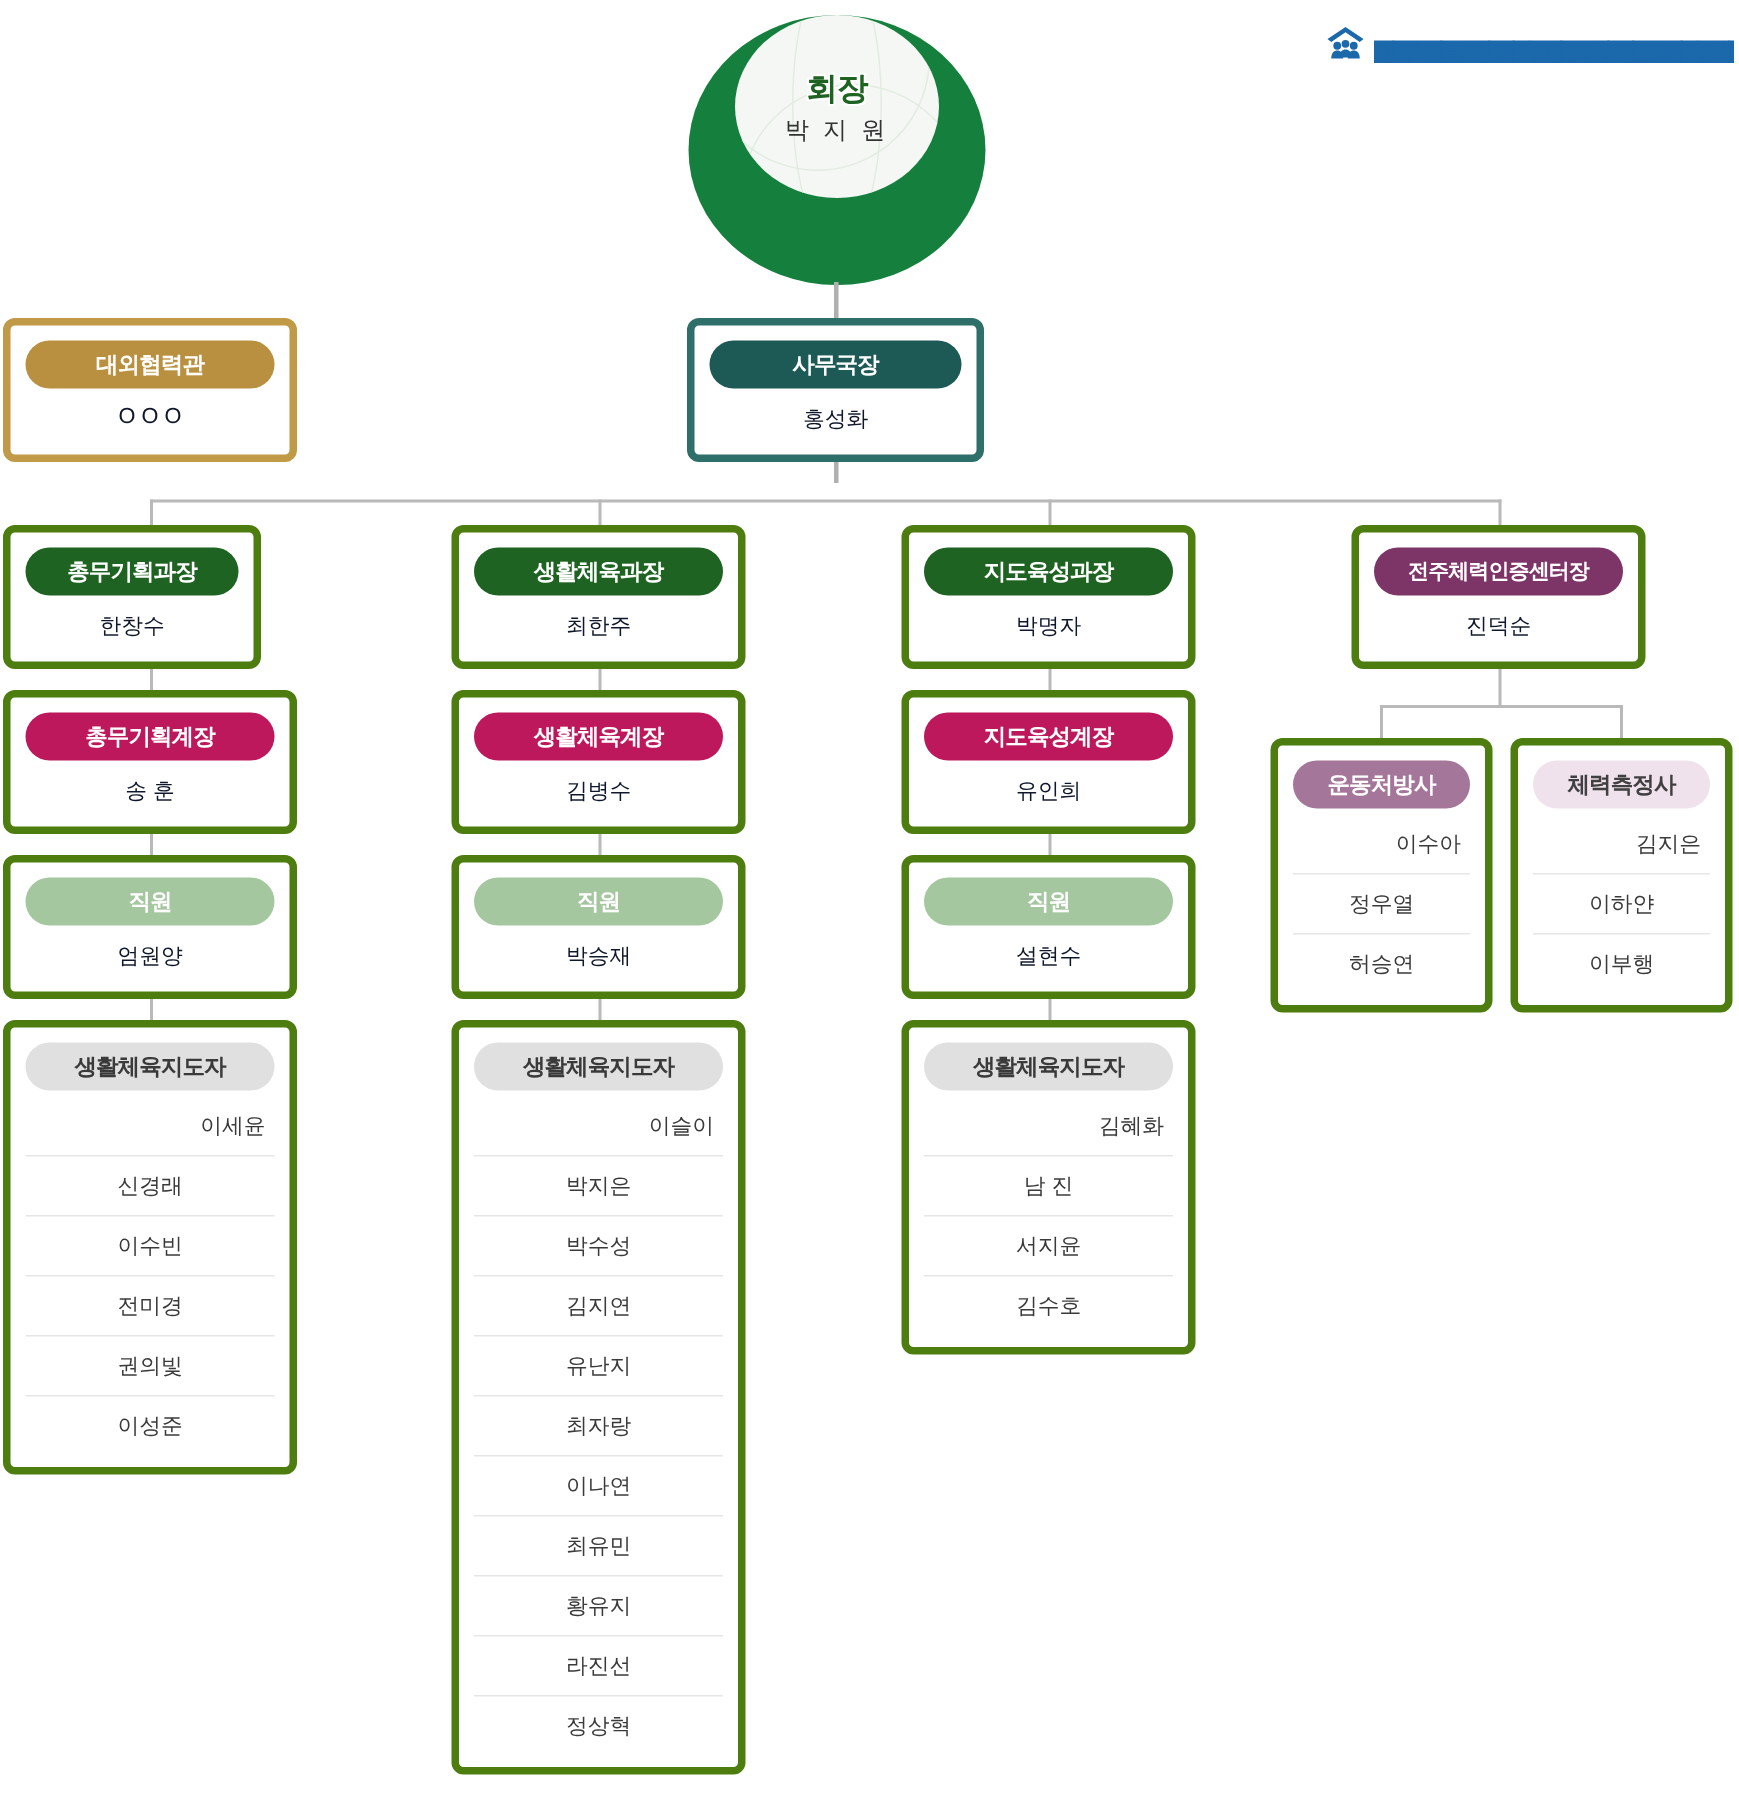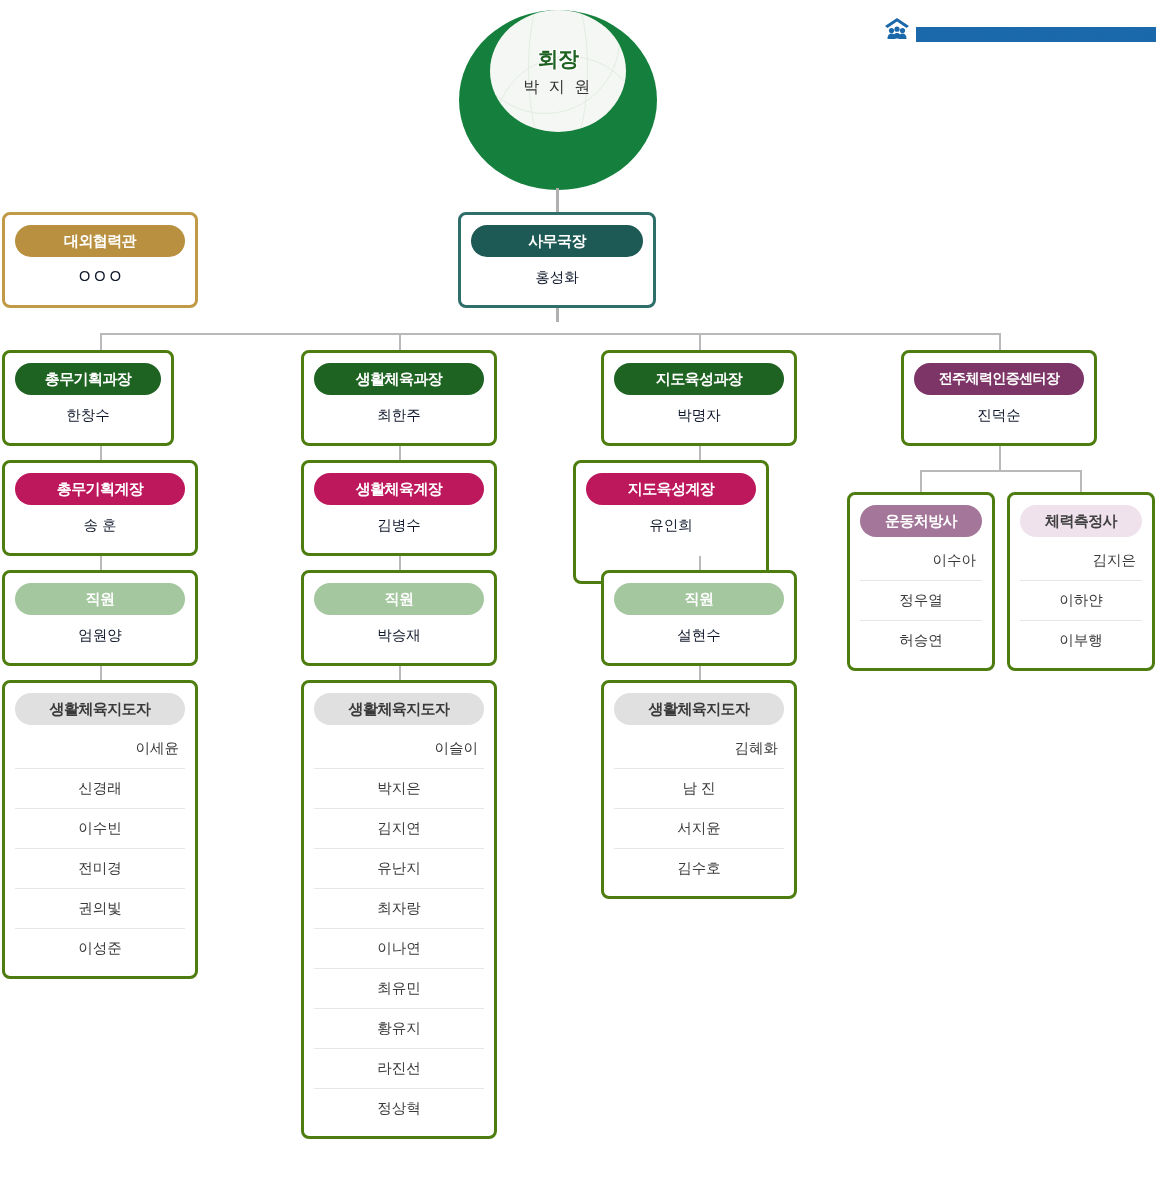--- a/index.html
+++ b/index.html
@@ -101,21 +101,21 @@
     line-height: 15px;
     height: 15px;
     overflow: hidden;
     margin-top: 10px;
   }
 
   
   .card {
     position: absolute;
     background: #ffffff;
-    border: 3px solid #4d7c0f;
+    border: 5px solid #4d7c0f;
     border-radius: 8px;
     padding: 10px 10px 12px 10px;
   }
   .pill {
     border-radius: 18px;
     height: 32px;
     display: flex;
     align-items: center;
     justify-content: center;
     font-size: 15px;
@@ -249,38 +249,39 @@
     <div class="pill green-light">직원</div>
     <div class="holder">박승재</div>
   </div>
   <div class="line v" style="left:399px; top:666px; height:24px;"></div>
 
   <div class="card" style="left:301px; top:680px; width:196px;">
     <div class="pill grey">생활체육지도자</div>
     <div class="staff-list">
         <div class="staff-row">이슬이</div>
         <div class="staff-row">박지은</div>
+        <div class="staff-row">박수성</div>
         <div class="staff-row">김지연</div>
         <div class="staff-row">유난지</div>
         <div class="staff-row">최자랑</div>
         <div class="staff-row">이나연</div>
         <div class="staff-row">최유민</div>
         <div class="staff-row">황유지</div>
         <div class="staff-row">라진선</div>
         <div class="staff-row">정상혁</div>
       </div>
   </div>
 
   <div class="card" style="left:601px; top:350px; width:196px; height:96px;">
     <div class="pill green-dark">지도육성과장</div>
     <div class="holder">박명자</div>
   </div>
   <div class="line v" style="left:699px; top:446px; height:24px;"></div>
 
-  <div class="card" style="left:573px; top:460px; width:196px; height:124px;">
+  <div class="card" style="left:601px; top:460px; width:196px; height:96px;">
     <div class="pill green-mid">지도육성계장</div>
     <div class="holder">유인희</div>
   </div>
   <div class="line v" style="left:699px; top:556px; height:24px;"></div>
 
   <div class="card" style="left:601px; top:570px; width:196px; height:96px;">
     <div class="pill green-light">직원</div>
     <div class="holder">설현수</div>
   </div>
   <div class="line v" style="left:699px; top:666px; height:24px;"></div>

